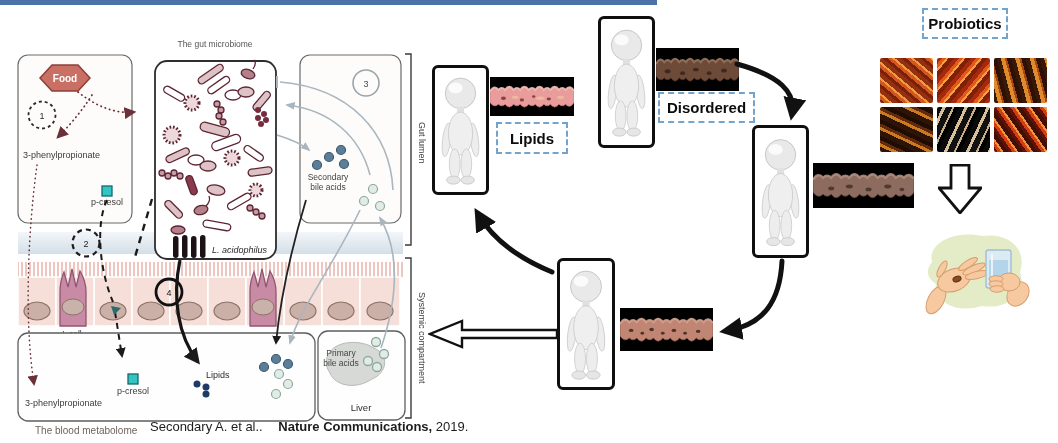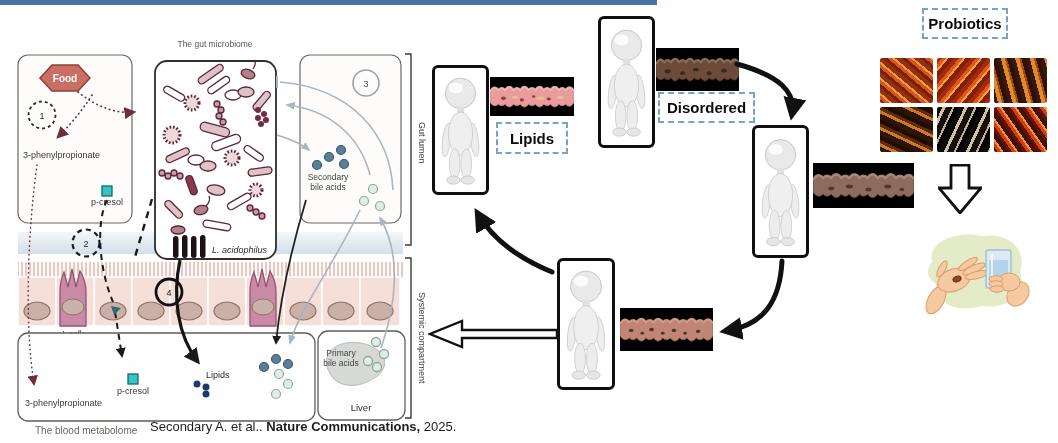--- a/index.html
+++ b/index.html
@@ -4,21 +4,21 @@
 <style>
   * { box-sizing: border-box; margin: 0; padding: 0; }
   html,body { width:1058px; height:443px; background:#fff; font-family:"Liberation Sans", sans-serif; }
   #stage { position:relative; width:1058px; height:443px; overflow:hidden; background:#fff; }
 
   #topbar { position:absolute; left:0; top:0; width:657px; height:5px; background:#4a72a8; }
 
   
   #leftfig { position:absolute; left:0; top:40px; width:430px; height:403px; }
   #citation { position:absolute; left:150px; top:419px; width:300px; font-size:13px; color:#1c1c1c; white-space:nowrap; }
-  #citation b { font-weight:bold; }
+  #citation b { font-weight:bold;margin-left:12px; }
 
   
   .person { position:absolute; background:#fff; border:3px solid #0f0f0f; border-radius:6px; overflow:hidden; }
   .person svg { display:block; width:100%; height:100%; }
 
   
   .gut { position:absolute; display:block; }
 
   
   .dlabel { position:absolute; display:flex; align-items:center; justify-content:center;
@@ -265,21 +265,21 @@
       <line x1="277" y1="36" x2="277" y2="48" stroke="#a9b6bf" stroke-width="2"></line>
       <path d="M370,135 C 360,96 330,70 287,65" stroke="#a9b6bf" stroke-width="1.6" marker-end="url(#mGray)" transform="rotate(180 328.5 100) rotate(180 328.5 100)"></path>
       <path d="M360,170 C 332,228 300,268 290,303" stroke="#a9b6bf" stroke-width="1.6" marker-end="url(#mGray)"></path>
       <path d="M381,308 C 400,252 398,208 380,178" stroke="#a9b6bf" stroke-width="1.6" marker-end="url(#mGray)"></path>
     </g>
   </svg>
 
   <div id="citation">
     <span>Secondary A.  et al..</span>
     <b>Nature Communications,</b>
-    <span>2025.</span>
+    <span>2019.</span>
   </div>
 
   <div class="person" style="left:432px;top:65px;width:57px;height:130px">
     <svg viewBox="0 0 57 130">
       <circle cx="28.5" cy="24" r="17" fill="#e9e9e9" stroke="#c2c2c2"></circle>
       <ellipse cx="23" cy="18" rx="8" ry="6" fill="#fbfbfb"></ellipse>
       <rect x="24.5" y="39" width="8" height="7" fill="#e0e0e0"></rect>
       <ellipse cx="13" cy="76" rx="4.5" ry="19" fill="#ededed" stroke="#cfcfcf" transform="rotate(7 13 76)"></ellipse>
       <ellipse cx="44" cy="76" rx="4.5" ry="19" fill="#ededed" stroke="#cfcfcf" transform="rotate(-7 44 76)"></ellipse>
       <ellipse cx="28.5" cy="69" rx="13.5" ry="24" fill="#efefef" stroke="#cccccc"></ellipse>

